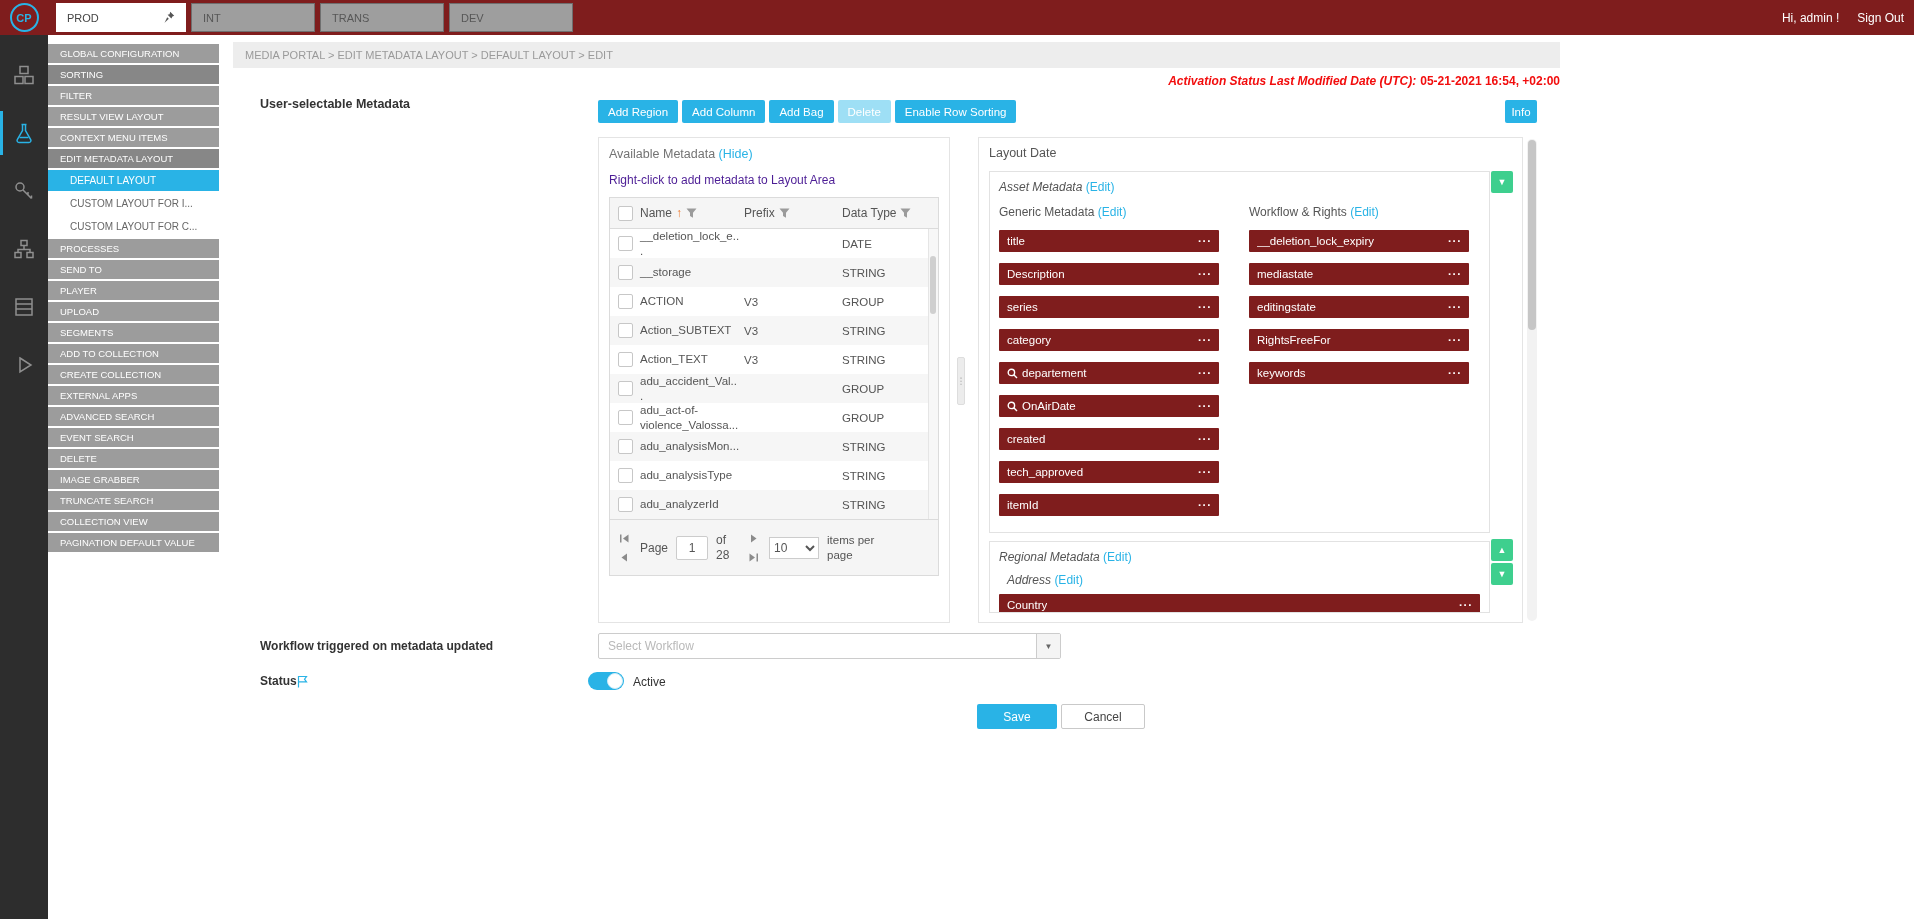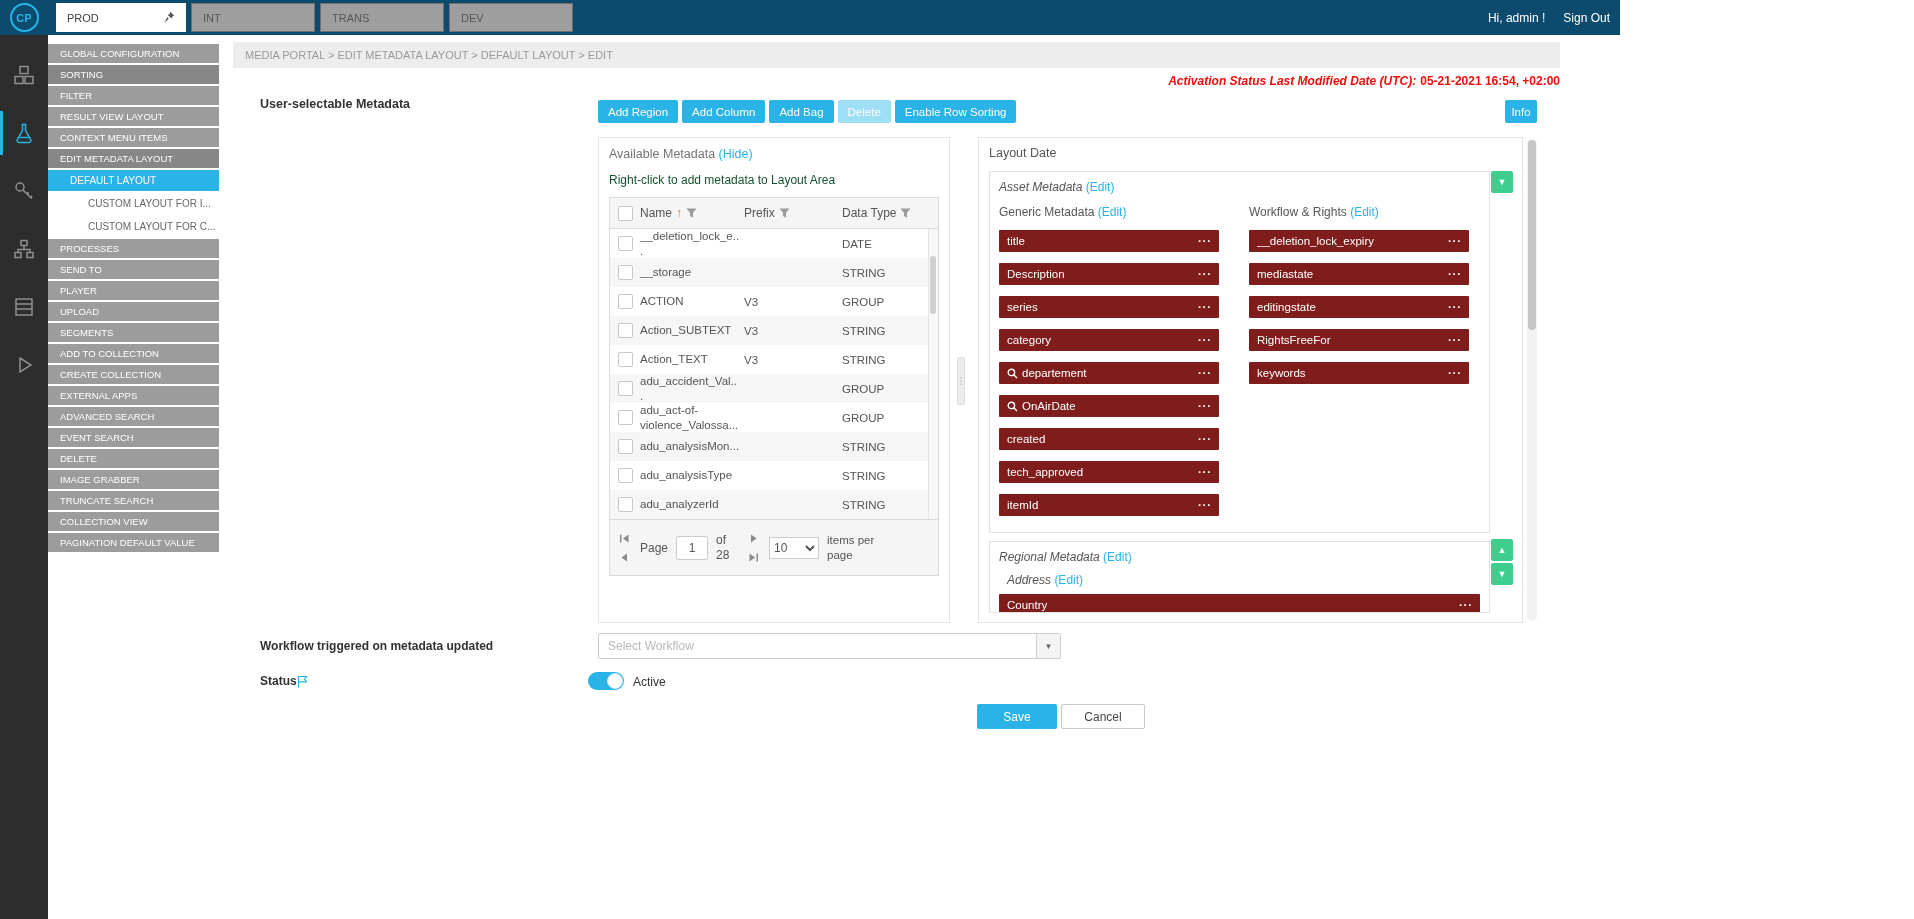--- a/index.html
+++ b/index.html
@@ -1,21 +1,21 @@
 <!DOCTYPE html>
 <html><head>
 <meta charset="utf-8">
 <title>Media Portal - Edit Metadata Layout</title>
 <style>
   html,body{margin:0;padding:0;background:#fff;}
   .page{position:relative;width:1914px;height:919px;background:#fff;overflow:hidden;
         font-family:"Liberation Sans",sans-serif;color:#333;}
 
   
-  .topbar{position:absolute;left:0;top:0;width:1620px;height:35px;background:#0c4a6e;
+  .topbar{position:absolute;left:0;top:0;width:1914px;height:35px;background:#7f1d1d;
           display:flex;align-items:center;box-sizing:border-box;}
   .logo-wrap{width:48px;display:flex;justify-content:center;}
   .logo{width:25px;height:25px;border:2px solid #29b3e6;border-radius:50%;color:#29b3e6;
         font-size:11px;font-weight:bold;display:flex;align-items:center;justify-content:center;}
   .tabs{display:flex;gap:5px;margin-left:8px;}
   .tab{height:29px;box-sizing:border-box;font-size:11px;display:flex;align-items:center;
        padding:0 11px;cursor:pointer;}
   .tab.active{background:#fff;color:#444;width:130px;justify-content:space-between;}
   .tab.inactive{background:#9e9e9e;border:1px solid #6f6f6f;color:#575757;width:124px;}
   .topbar-right{margin-left:auto;display:flex;gap:18px;color:#fff;font-size:12px;
@@ -29,21 +29,21 @@
            margin-bottom:14px;border-left:3px solid transparent;border-right:3px solid transparent;
            cursor:pointer;}
   .rail-ic.active{color:#29b3e6;border-left-color:#29b3e6;}
 
   
   .sidebar{position:absolute;left:48px;top:44px;width:171px;}
   .si{height:19px;margin-bottom:2px;background:#9c9c9c;color:#fff;font-size:9.5px;
       display:flex;align-items:center;padding-left:12px;cursor:pointer;white-space:nowrap;}
   .si.dark{background:#878787;}
   .si.active{background:#29b3e6;height:21px;padding-left:22px;font-size:10px;}
-  .si.sub{background:#fff;color:#666;height:21px;padding-left:40px;font-size:10px;}
+  .si.sub{background:#fff;color:#666;height:21px;padding-left:22px;font-size:10px;}
 
   
   .breadcrumb{position:absolute;left:233px;top:42px;width:1327px;height:26px;background:#ededed;
               display:flex;align-items:center;padding-left:12px;box-sizing:border-box;
               color:#9a9a9a;font-size:11px;cursor:pointer;}
   .activation{position:absolute;left:233px;top:74px;width:1327px;text-align:right;font-size:12px;
               color:#f20d0d;font-weight:bold;}
   .activation .lbl{font-style:italic;margin-right:4px;}
 
   .section-title{position:absolute;left:260px;top:97px;font-size:12.5px;font-weight:bold;color:#333;}
@@ -53,21 +53,21 @@
   .btn{background:#29b3e6;color:#fff;border:none;border-radius:2px;height:23px;font-size:11.5px;
        padding:0 10px;font-family:inherit;cursor:pointer;}
   .btn.disabled{background:#9edff5;cursor:default;}
   .btn-info{position:absolute;left:1505px;top:100px;width:32px;padding:0;}
 
   
   .panel{position:absolute;background:#fff;border:1px solid #e4e4e4;box-sizing:border-box;}
   .avail{left:598px;top:137px;width:352px;height:486px;padding:9px 10px;}
   .avail-title{font-size:12.5px;color:#737373;}
   .link{color:#29b3e6;cursor:pointer;}
-  .avail-hint{margin-top:12px;font-size:12px;color:#14532d;}
+  .avail-hint{margin-top:12px;font-size:12px;color:#4c1d95;}
 
   
   .grid{margin-top:10px;border:1px solid #dbdbdb;position:relative;}
   .g-head{display:flex;align-items:center;background:#f5f5f5;border-bottom:1px solid #dbdbdb;
           height:30px;font-size:12px;color:#555;}
   .g-row{display:flex;align-items:center;min-height:29px;font-size:11.5px;color:#555;}
   .g-row.alt{background:#f6f6f6;}
   .col-check{width:30px;display:flex;justify-content:center;flex:none;}
   .col-name{width:100px;padding-right:4px;word-break:break-word;line-height:1.25;flex:none;}
   .col-prefix{width:98px;flex:none;}

